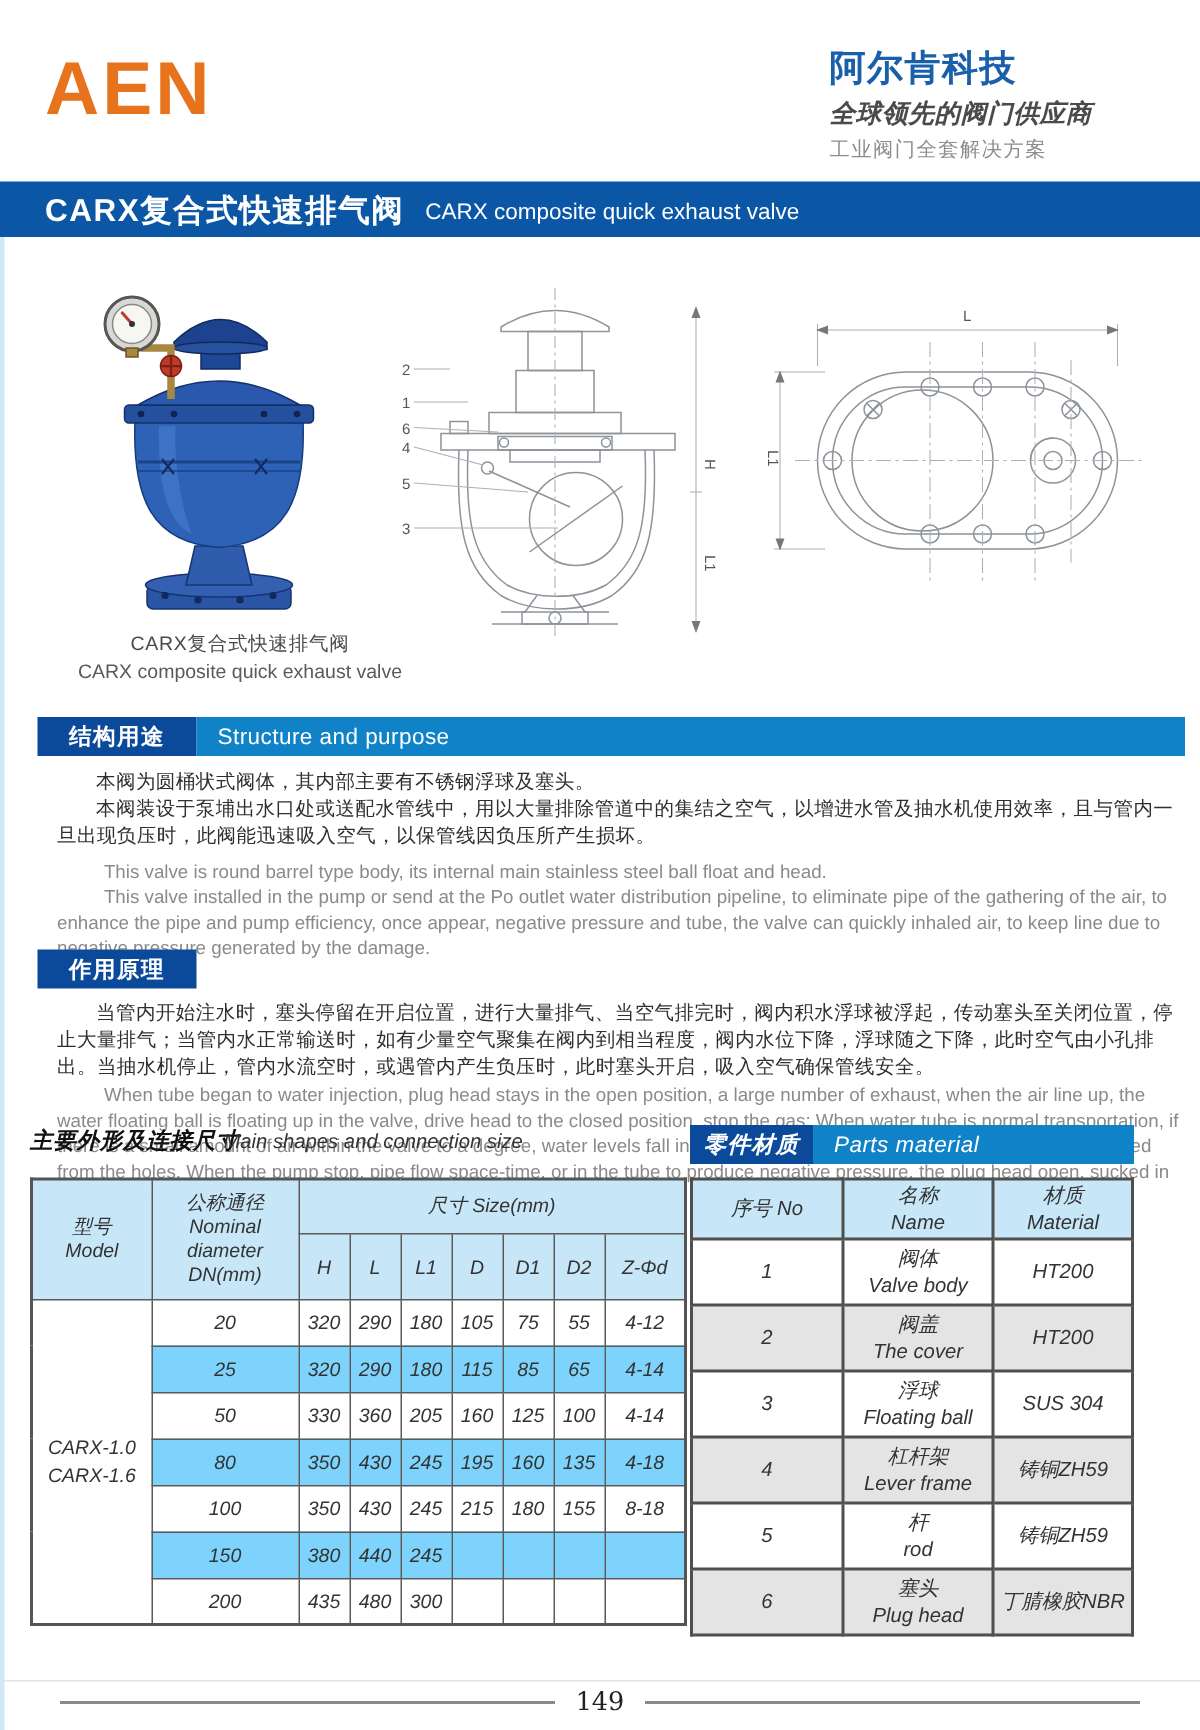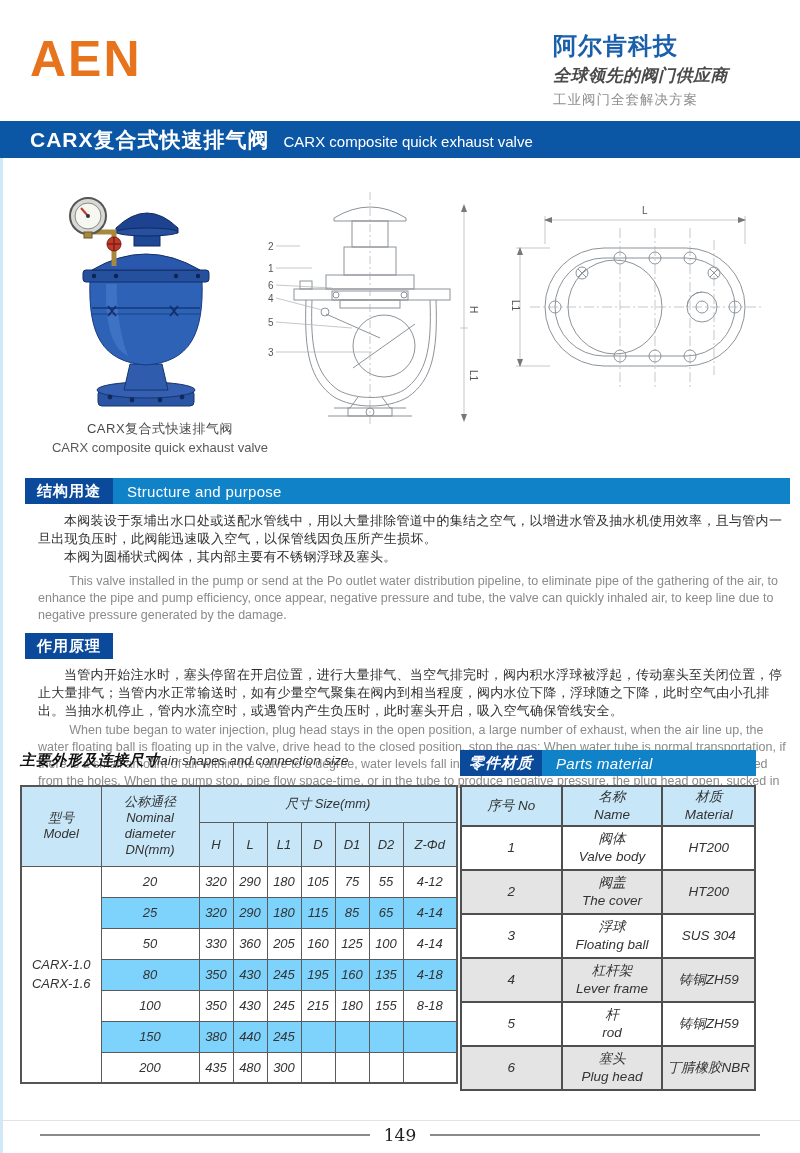--- a/index.html
+++ b/index.html
@@ -28,21 +28,21 @@
   .caption .c2 { font-size:13px; color:#5a5a5a; margin-top:2px; }
   .drawing-section { position:absolute; left:262px; top:30px; }
   .drawing-top { position:absolute; left:490px; top:42px; }
   .draw { stroke:#8d9399; fill:none; stroke-width:1; }
   .draw-thin { stroke:#aab0b6; fill:none; stroke-width:0.7; }
   .dim-txt { font-size:10px; fill:#555; font-family:"Liberation Sans",sans-serif; }
   .callout { font-size:10px; fill:#555; font-family:"Liberation Sans",sans-serif; }
 
   
   .section-header { position:absolute; left:25px; right:10px; height:26px; display:flex; }
-  .section-label { background:#0b4a9b; color:#fff; font-size:15px; font-weight:700; width:88px; display:flex; align-items:center; justify-content:center; letter-spacing:1px; flex:none; }
+  .section-label { background:#0b4a9b; color:#fff; font-size:15px; font-weight:700; width:106px; display:flex; align-items:center; justify-content:center; letter-spacing:1px; flex:none; }
   .section-bar { background:#0f82c8; color:#fff; font-size:15px; flex:1; display:flex; align-items:center; padding-left:14px; letter-spacing:0.3px; }
   .para-cn { position:absolute; left:38px; right:8px; font-size:13px; line-height:18px; color:#2f2f2f; letter-spacing:0.3px; }
   .para-cn p { text-indent:2em; }
   .para-en { position:absolute; left:38px; right:8px; font-size:12.5px; line-height:17px; color:#8a8a8a; }
   .para-en p { text-indent:2.5em; }
 
   
   .tables { position:absolute; left:0; top:732px; width:696px; height:345px;font-style:italic; }
   .size-heading { position:absolute; left:20px; top:3px; white-space:nowrap; }
   .size-heading .h-cn { font-size:15px; font-weight:700; color:#111; letter-spacing:0.5px; }
@@ -234,24 +234,25 @@
         <text class="dim-txt" x="22" y="100" transform="rotate(90 22 100)">L1</text>
       </g>
     </svg>
   </div>
 
   <div class="section-header" style="top:462px;">
     <div class="section-label">结构用途</div>
     <div class="section-bar">Structure and purpose</div>
   </div>
   <div class="para-cn" style="top:496px;">
+    <p>本阀为圆桶状式阀体，其内部主要有不锈钢浮球及塞头。</p>
     <p>本阀装设于泵埔出水口处或送配水管线中，用以大量排除管道中的集结之空气，以增进水管及抽水机使用效率，且与管内一旦出现负压时，此阀能迅速吸入空气，以保管线因负压所产生损坏。</p>
-    <p>本阀为圆桶状式阀体，其内部主要有不锈钢浮球及塞头。</p>
   </div>
   <div class="para-en" style="top:557px;">
+    <p>This valve is round barrel type body, its internal main stainless steel ball float and head.</p>
     <p>This valve installed in the pump or send at the Po outlet water distribution pipeline, to eliminate pipe of the gathering of the air, to enhance the pipe and pump efficiency, once appear, negative pressure and tube, the valve can quickly inhaled air, to keep line due to negative pressure generated by the damage.</p>
   </div>
 
   <div class="section-header" style="top:617px;">
     <div class="section-label">作用原理</div>
   </div>
   <div class="para-cn" style="top:650px;">
     <p>当管内开始注水时，塞头停留在开启位置，进行大量排气、当空气排完时，阀内积水浮球被浮起，传动塞头至关闭位置，停止大量排气；当管内水正常输送时，如有少量空气聚集在阀内到相当程度，阀内水位下降，浮球随之下降，此时空气由小孔排出。当抽水机停止，管内水流空时，或遇管内产生负压时，此时塞头开启，吸入空气确保管线安全。</p>
   </div>
   <div class="para-en" style="top:706px;">

